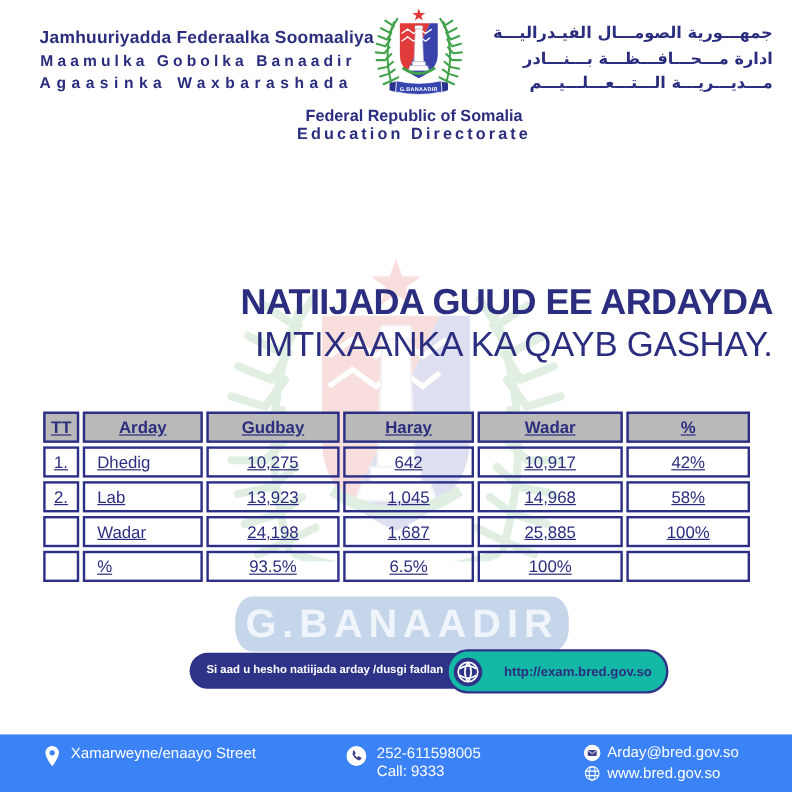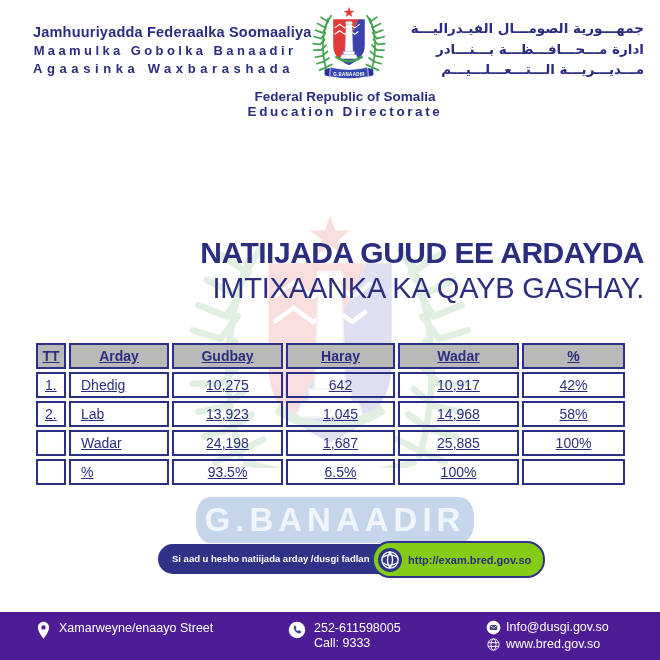--- a/index.html
+++ b/index.html
@@ -32,24 +32,24 @@
     border-collapse:separate;border-spacing:3px;table-layout:fixed;font-size:14px;color:#2b2d7e;}
   table.results th,table.results td{border:2px solid #2b2f85;height:20px;padding:1px 2px;overflow:hidden;text-decoration:underline;}
   table.results th{background:#b9b9b9;font-weight:bold;text-align:center;}
   table.results td{background:transparent;text-align:center;}
   table.results td:nth-child(1){text-align:left;padding-left:7px;}
   table.results td:nth-child(2){text-align:left;padding-left:10px;}
   
   .cta-pill{position:absolute;left:158px;top:544px;height:30px;border-radius:15px;z-index:2;
     background:#2e3388;color:#fff;font-size:9.5px;font-weight:bold;line-height:30px;padding:0 14px;white-space:nowrap;}
   .url-pill{position:absolute;left:372px;top:541px;height:33px;border-radius:18px;z-index:2;
-    background:#84cc16;border:2.5px solid #2e3388;display:flex;align-items:center;gap:5px;padding:0 12px 0 3px;}
+    background:#14b8a6;border:2.5px solid #2e3388;display:flex;align-items:center;gap:17px;padding:0 12px 0 3px;}
   .url-pill .url-text{font-size:11px;font-weight:bold;color:#2b2d7e;white-space:nowrap;}
   
-  .footer{position:absolute;left:0;bottom:0;width:660px;height:48px;background:#4c1d95;color:#fff;z-index:3;}
+  .footer{position:absolute;left:0;bottom:0;width:660px;height:48px;background:#3b82f6;color:#fff;z-index:3;}
   .fgroup{position:absolute;display:flex;gap:8px;align-items:flex-start;}
   .fgroup .ftext{font-size:12.5px;line-height:15px;white-space:nowrap;}
   .g-address{left:36px;top:9px;}
   .g-phone{left:288px;top:9px;}
   .g-web{left:486px;top:7px;display:block;}
   .g-web .row{display:flex;align-items:center;gap:5px;height:17px;}
   .icon{flex:0 0 auto;display:block;}
 </style>
 </head>
 <body>
@@ -212,21 +212,21 @@
       </div>
     </div>
 
     <div class="fgroup g-web">
       <div class="row">
         <svg class="icon" width="15" height="15" viewBox="0 0 24 24">
           <circle cx="12" cy="12" r="11" fill="#ffffff"></circle>
           <rect x="6" y="8" width="12" height="8" rx="1.2" fill="#40408d"></rect>
           <path d="M6.5 8.8l5.5 4 5.5-4" stroke="#ffffff" stroke-width="1.2" fill="none"></path>
         </svg>
-        <span class="ftext">Info@dusgi.gov.so</span>
+        <span class="ftext">Arday@bred.gov.so</span>
       </div>
       <div class="row">
         <svg class="icon" width="15" height="15" viewBox="0 0 24 24">
           <g stroke="#ffffff" stroke-width="1.5" fill="none">
             <circle cx="12" cy="12" r="9"></circle>
             <ellipse cx="12" cy="12" rx="4" ry="9"></ellipse>
             <path d="M3.5 9h17 M3.5 15h17"></path>
           </g>
         </svg>
         <span class="ftext">www.bred.gov.so</span>

